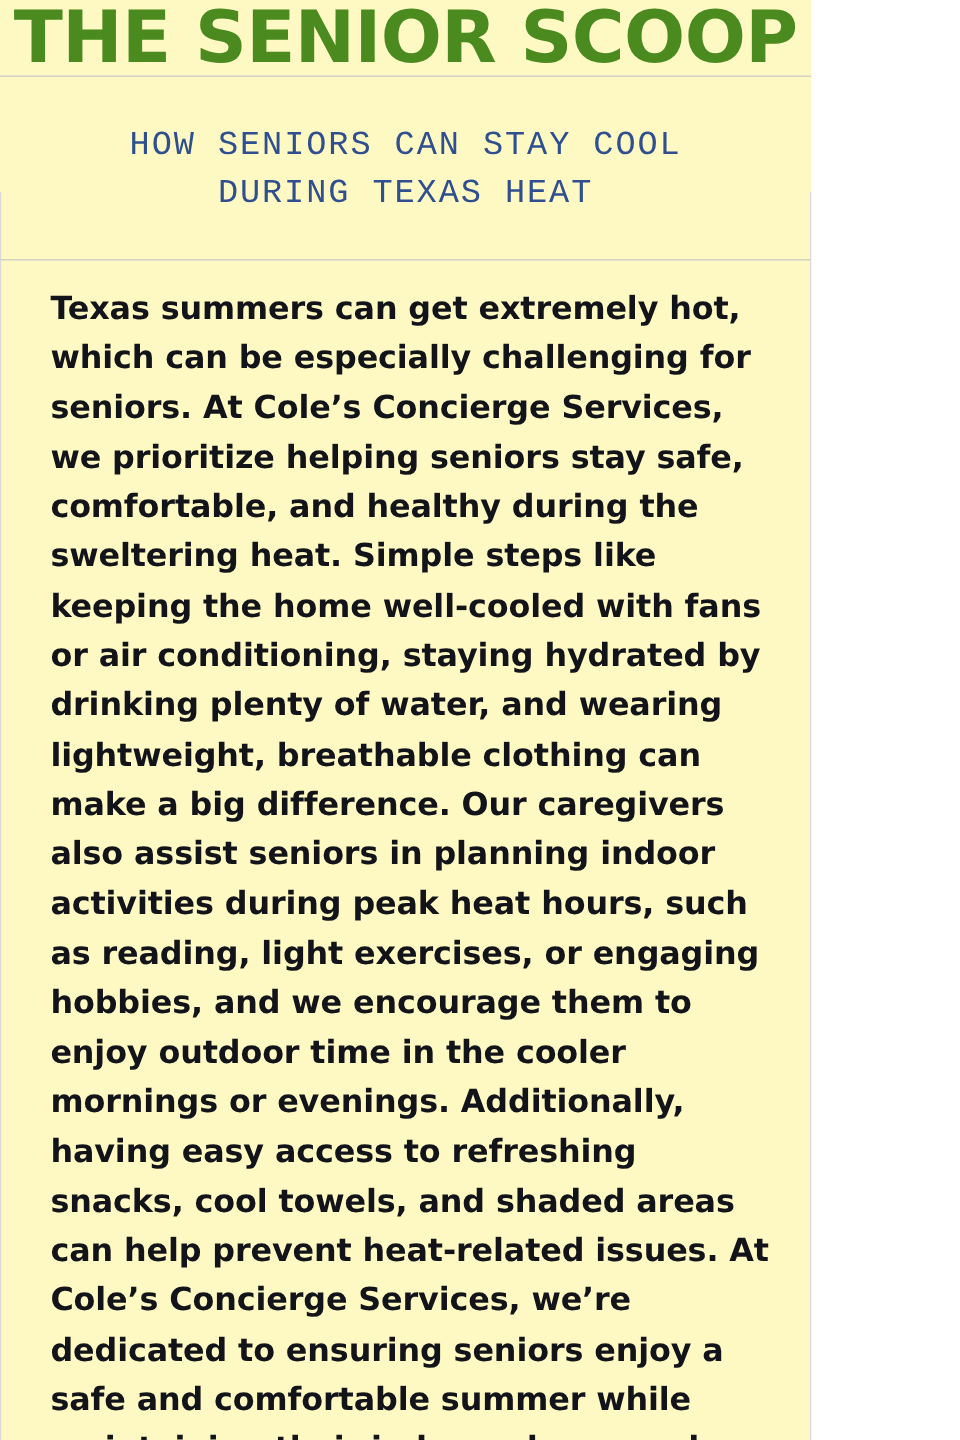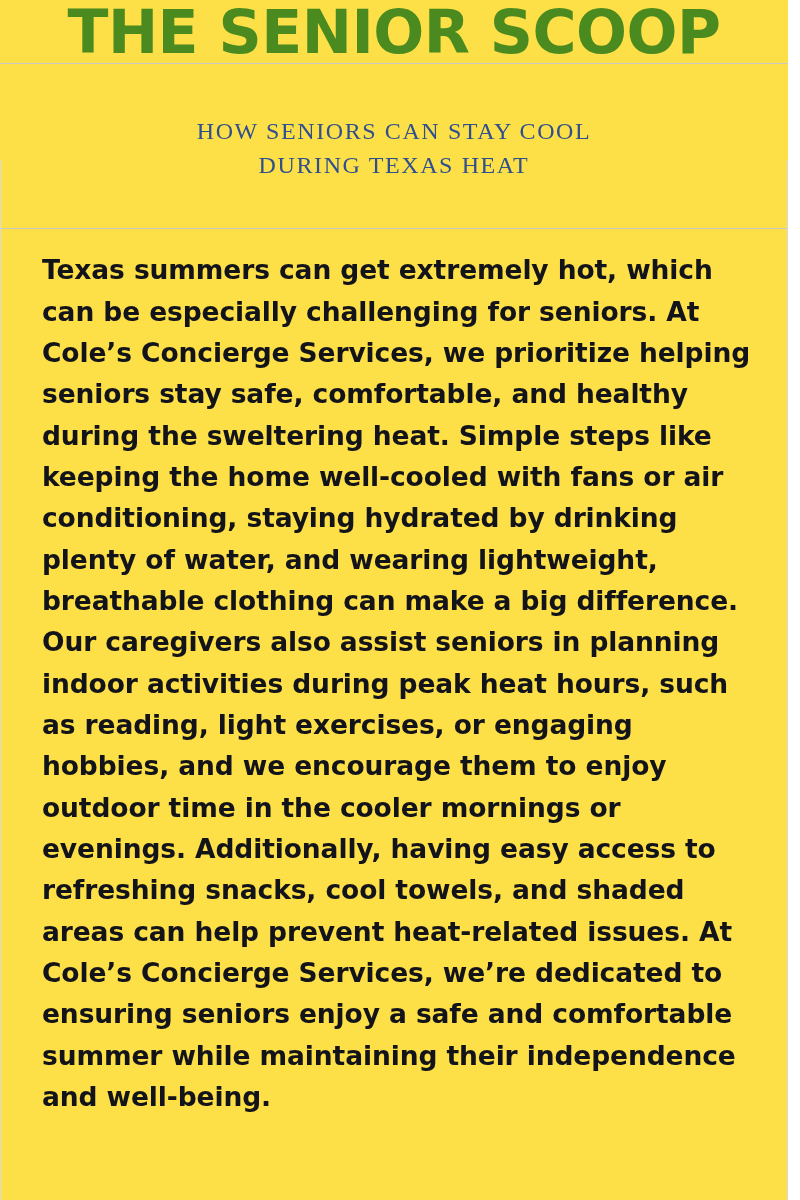--- a/index.html
+++ b/index.html
@@ -8,24 +8,24 @@
   }
   body {
     width: 800px;
     height: 1200px;
     background: #ffffff;
     font-family: "Liberation Sans", sans-serif;
     overflow: hidden;
   }
   .page {
     position: relative;
-    width: 788px;
+    width: 676px;
     height: 1200px;
     box-sizing: border-box;
-    background: #fde047;
+    background: #fef9c3;
   }
 
   
   .masthead {
     padding: 2px 0 0 0;
     text-align: center;
   }
   .masthead-title {
     font-family: "DejaVu Sans", sans-serif;
     font-weight: 700;
@@ -62,27 +62,27 @@
     margin: 0;
     width: 100%;
   }
 
   
   .headline-block {
     padding: 38px 40px 34px 40px;
     text-align: center;
   }
   .headline {
-    font-family: Liberation Serif, serif;
+    font-family: Liberation Mono, monospace;
     color: #2f4f8f;
-    font-size: 24px;
+    font-size: 28px;
     letter-spacing: 1.6px;
     line-height: 1.42;
     font-weight: 400;
-    margin: 12px;
+    margin: 0;
   }
 
   
   .body-block {
     padding: 20px 34px 0 42px;
   }
   .body-text {
     font-family: "DejaVu Sans", sans-serif;
     font-weight: 700;
     font-size: 26.5px;

